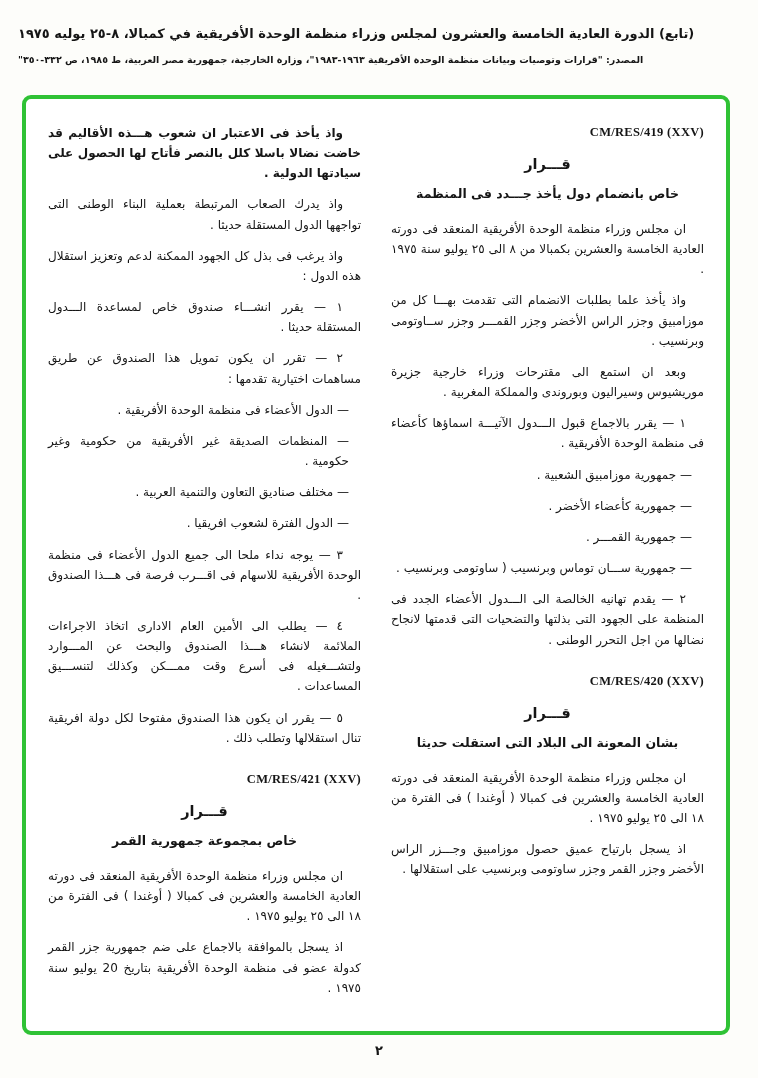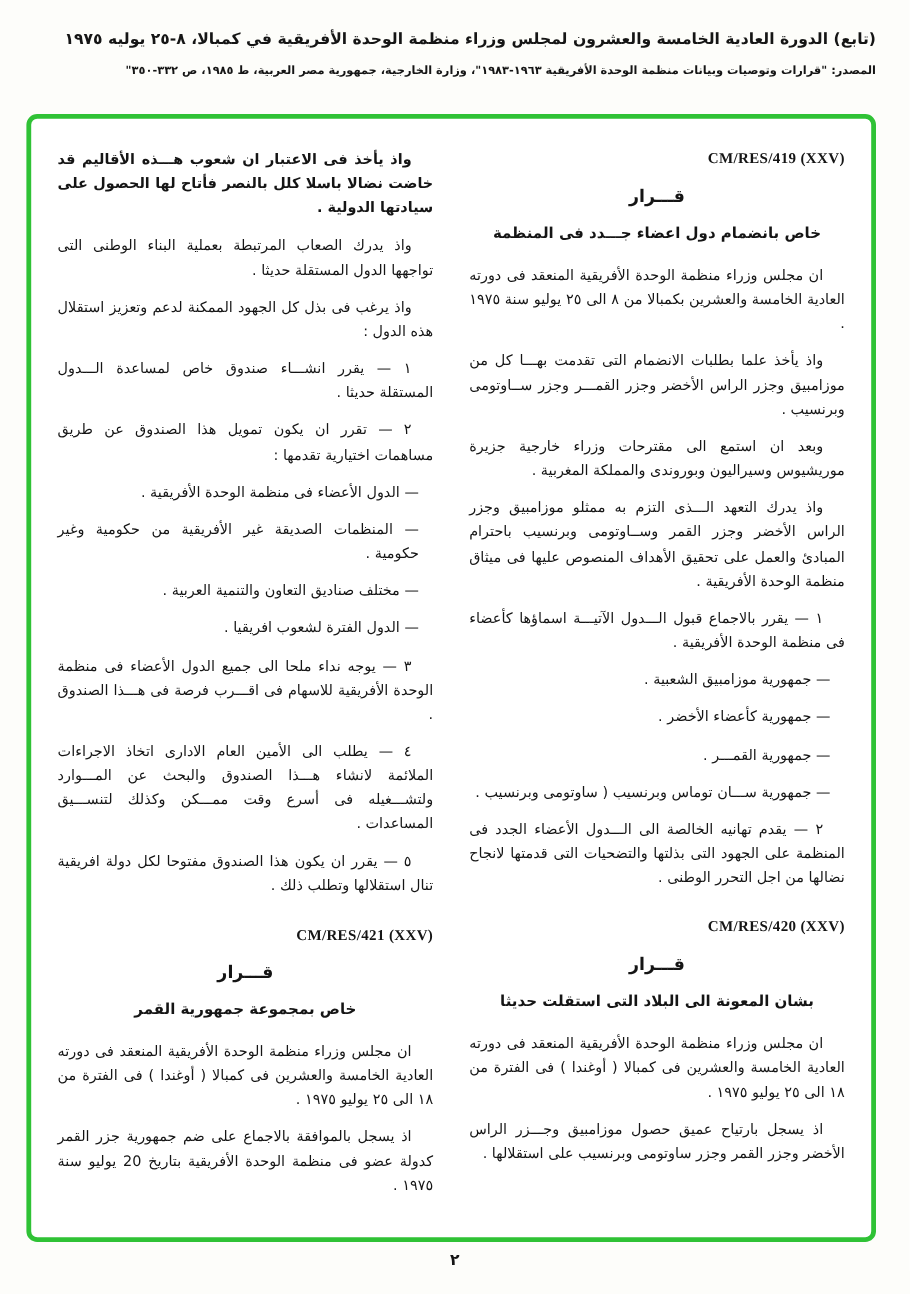--- a/index.html
+++ b/index.html
@@ -4,21 +4,21 @@
 <style>
   html, body { margin: 0; padding: 0; }
   body {
     width: 758px; height: 1078px;
     background: #fdfdfa;
     position: relative;
     font-family: "DejaVu Sans", sans-serif;
     color: #151515;
     overflow: hidden;
   }
-  .header { position: absolute; top: 25px; left: 18px; right: 28px; text-align: right; direction: rtl; }
+  .header { position: absolute; top: 25px; left: 18px; right: 28px; text-align: left; direction: rtl; }
   .header-title { font-size: 13px; font-weight: bold; line-height: 1.4; }
   .header-source { font-size: 9.5px; font-weight: bold; margin-top: 11px; }
 
   .frame {
     position: absolute; top: 95px; left: 22px;
     width: 708px; height: 940px;
     border: 4px solid #2fc235;
     border-radius: 9px;
     box-sizing: border-box;
     overflow: hidden;
@@ -52,25 +52,24 @@
   <div class="header-title">(تابع) الدورة العادية الخامسة والعشرون لمجلس وزراء منظمة الوحدة الأفريقية في كمبالا، ٨-٢٥ يوليه ١٩٧٥</div>
   <div class="header-source">المصدر: "قرارات وتوصيات وبيانات منظمة الوحدة الأفريقية ١٩٦٣-١٩٨٣"، وزارة الخارجية، جمهورية مصر العربية، ط ١٩٨٥، ص ٣٣٢-٣٥٠"</div>
 </div>
 
 <div class="frame">
   <div class="columns">
 
     <div class="col">
       <div class="ref">CM/RES/419 (XXV)</div>
       <div class="res-title">قـــرار</div>
-      <div class="res-subtitle">خاص بانضمام دول اعضاء جـــدد فى المنظمة</div>
+      <div class="res-subtitle">خاص بانضمام دول يأخذ جـــدد فى المنظمة</div>
       <p class="para">ان مجلس وزراء منظمة الوحدة الأفريقية المنعقد فى دورته العادية الخامسة والعشرين بكمبالا من ٨ الى ٢٥ يوليو سنة ١٩٧٥ .</p>
       <p class="para">واذ يأخذ علما بطلبات الانضمام التى تقدمت بهـــا كل من موزامبيق وجزر الراس الأخضر وجزر القمـــر وجزر ســاوتومى وبرنسيب .</p>
       <p class="para">وبعد ان استمع الى مقترحات وزراء خارجية جزيرة موريشيوس وسيراليون وبوروندى والمملكة المغربية .</p>
-      <p class="para">واذ يدرك التعهد الـــذى التزم به ممثلو موزامبيق وجزر الراس الأخضر وجزر القمر وســاوتومى وبرنسيب باحترام المبادئ والعمل على تحقيق الأهداف المنصوص عليها فى ميثاق منظمة الوحدة الأفريقية .</p>
       <p class="para">١ — يقرر بالاجماع قبول الـــدول الآتيـــة اسماؤها كأعضاء فى منظمة الوحدة الأفريقية .</p>
       <p class="item">— جمهورية موزامبيق الشعبية .</p>
       <p class="item">— جمهورية كأعضاء الأخضر .</p>
       <p class="item">— جمهورية القمـــر .</p>
       <p class="item">— جمهورية ســـان توماس وبرنسيب ( ساوتومى وبرنسيب .</p>
       <p class="para">٢ — يقدم تهانيه الخالصة الى الـــدول الأعضاء الجدد فى المنظمة على الجهود التى بذلتها والتضحيات التى قدمتها لانجاح نضالها من اجل التحرر الوطنى .</p>
 
       <div class="ref sp">CM/RES/420 (XXV)</div>
       <div class="res-title">قـــرار</div>
       <div class="res-subtitle">بشان المعونة الى البلاد التى استقلت حديثا</div>

